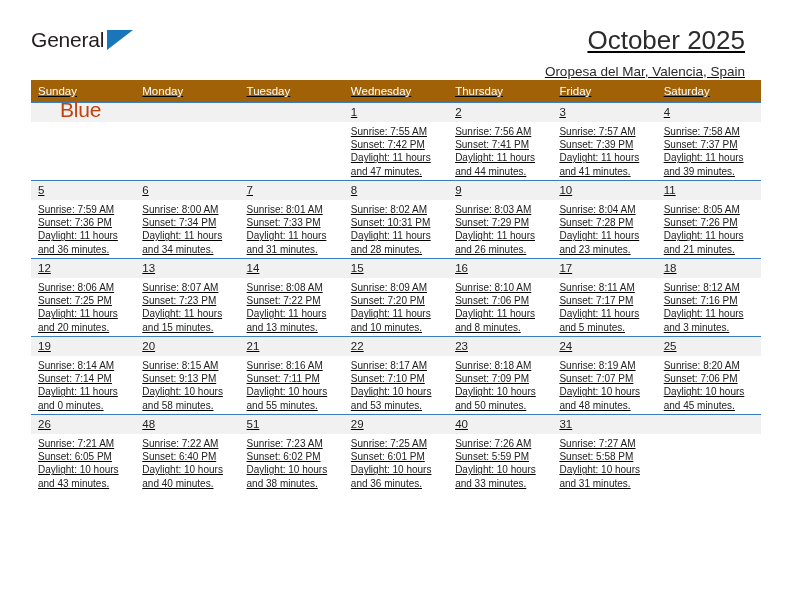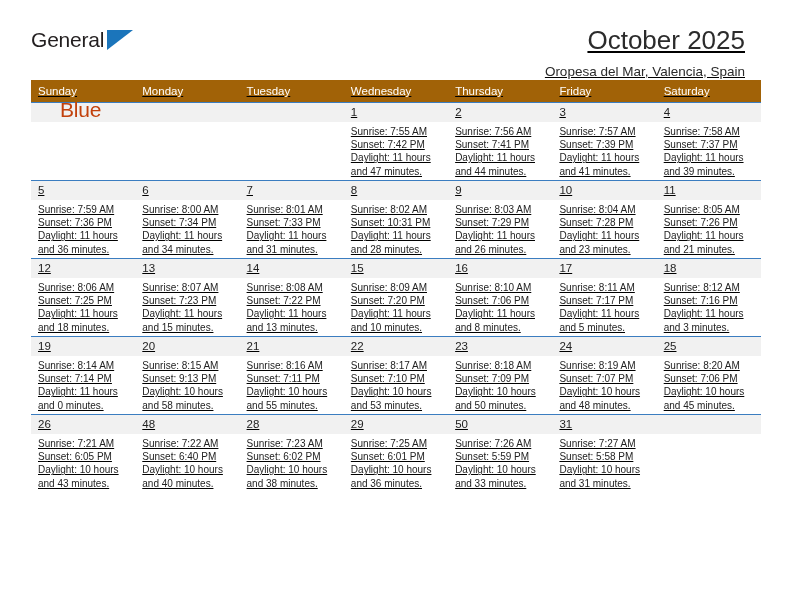--- a/index.html
+++ b/index.html
@@ -277,21 +277,21 @@
               <div class="wrap">Daylight: 11 hours and 21 minutes.</div>
             </div>
           </td>
         </tr>
         <tr>
           <td>
             <span class="daynum">12</span>
             <div class="cell-body">
               <div>Sunrise: 8:06 AM</div>
               <div>Sunset: 7:25 PM</div>
-              <div class="wrap">Daylight: 11 hours and 18 minutes.</div>
+              <div class="wrap">Daylight: 11 hours and 20 minutes.</div>
             </div>
           </td>
           <td>
             <span class="daynum">13</span>
             <div class="cell-body">
               <div>Sunrise: 8:07 AM</div>
               <div>Sunset: 7:23 PM</div>
               <div class="wrap">Daylight: 11 hours and 15 minutes.</div>
             </div>
           </td>
@@ -405,37 +405,37 @@
           </td>
           <td>
             <span class="daynum">48</span>
             <div class="cell-body">
               <div>Sunrise: 7:22 AM</div>
               <div>Sunset: 6:40 PM</div>
               <div class="wrap">Daylight: 10 hours and 40 minutes.</div>
             </div>
           </td>
           <td>
-            <span class="daynum">28</span>
+            <span class="daynum">51</span>
             <div class="cell-body">
               <div>Sunrise: 7:23 AM</div>
               <div>Sunset: 6:02 PM</div>
               <div class="wrap">Daylight: 10 hours and 38 minutes.</div>
             </div>
           </td>
           <td>
             <span class="daynum">29</span>
             <div class="cell-body">
               <div>Sunrise: 7:25 AM</div>
               <div>Sunset: 6:01 PM</div>
               <div class="wrap">Daylight: 10 hours and 36 minutes.</div>
             </div>
           </td>
           <td>
-            <span class="daynum">50</span>
+            <span class="daynum">40</span>
             <div class="cell-body">
               <div>Sunrise: 7:26 AM</div>
               <div>Sunset: 5:59 PM</div>
               <div class="wrap">Daylight: 10 hours and 33 minutes.</div>
             </div>
           </td>
           <td>
             <span class="daynum">31</span>
             <div class="cell-body">
               <div>Sunrise: 7:27 AM</div>

